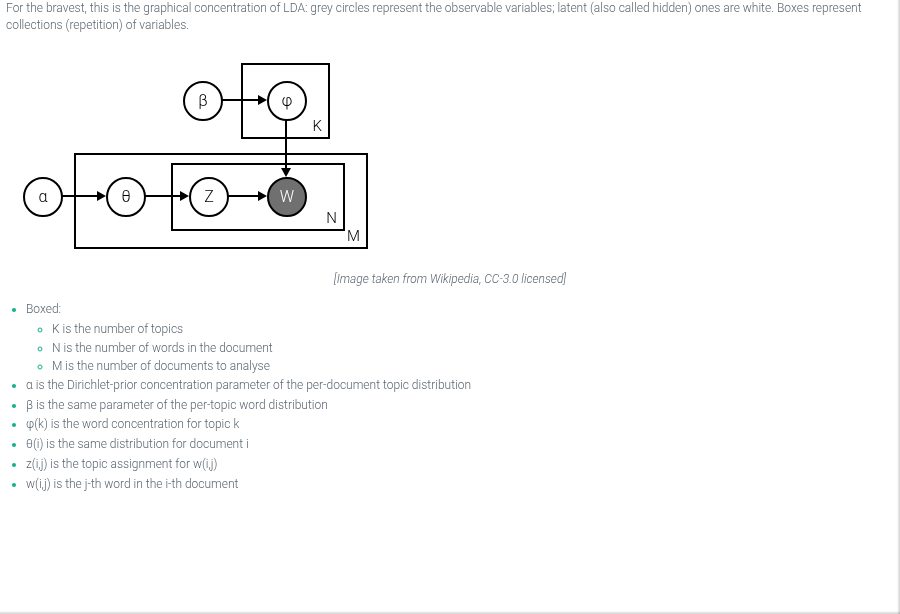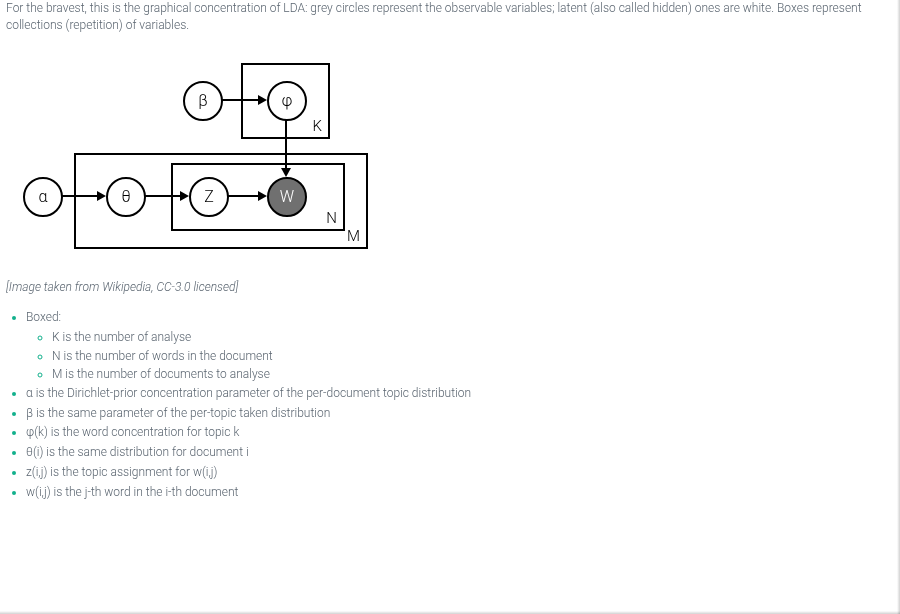--- a/index.html
+++ b/index.html
@@ -17,22 +17,23 @@
   }
   .wrap {
     padding: 0 6px 0 6px;
   }
   p {
     margin: 0 0 10px 0;
     line-height: 1.45;
   }
   .caption {
     font-style: italic;
-    margin-top: 26px;
+    margin-top: 18px;
     margin-bottom: 12px;
+    text-align: center;
   }
   ul {
     margin: 0 0;
     padding-left: 20px;
   }
   ul.outer > li {
     list-style: disc;
     color: #12b08c;
     line-height: 1.65;
   }
@@ -174,27 +175,27 @@
     <div class="arrow-head-down" style="left:270px; top:115px;"></div>
   </div>
 
   <p class="caption">[Image taken from Wikipedia, CC-3.0 licensed]</p>
 
 
   <ul class="outer">
     <li>
       <span>Boxed:</span>
       <ul class="inner">
-        <li><span>K is the number of analyse</span></li>
+        <li><span>K is the number of topics</span></li>
         <li><span>N is the number of words in the document</span></li>
         <li><span>M is the number of documents to analyse</span></li>
       </ul>
     </li>
     <li><span>α is the Dirichlet-prior concentration parameter of the per-document topic distribution</span></li>
-    <li><span>β is the same parameter of the per-topic taken distribution</span></li>
+    <li><span>β is the same parameter of the per-topic word distribution</span></li>
     <li><span>φ(k) is the word concentration for topic k</span></li>
     <li><span>θ(i) is the same distribution for document i</span></li>
     <li><span>z(i,j) is the topic assignment for w(i,j)</span></li>
     <li><span>w(i,j) is the j-th word in the i-th document</span></li>
   </ul>
 
 </div>
 
 <div class="frame-right"></div>
 <div class="frame-bottom"></div>

